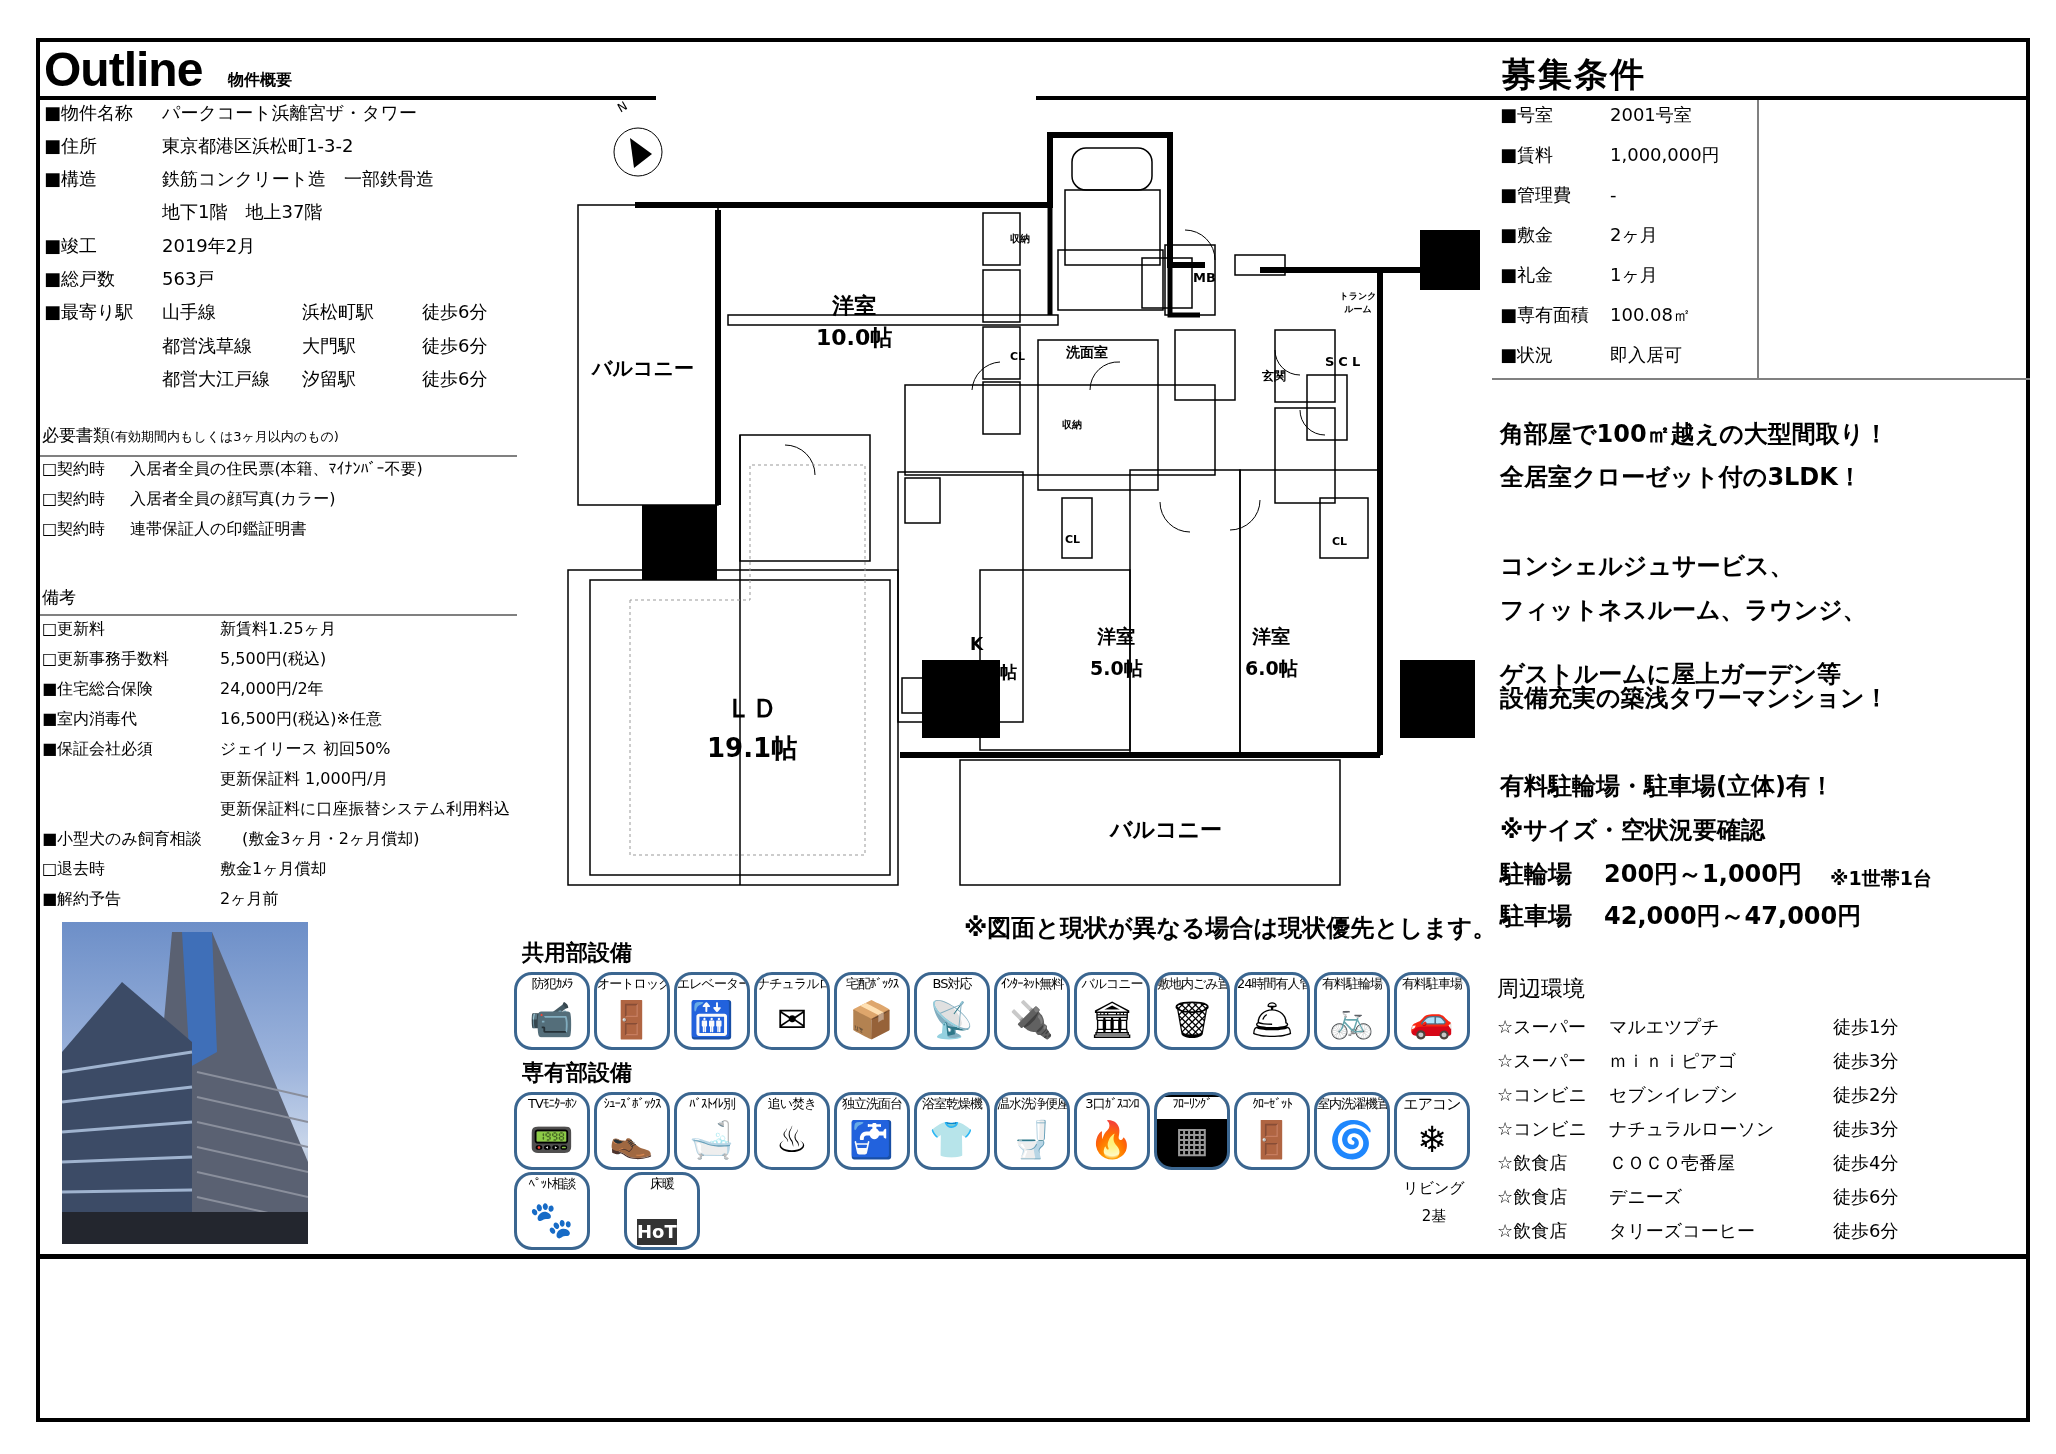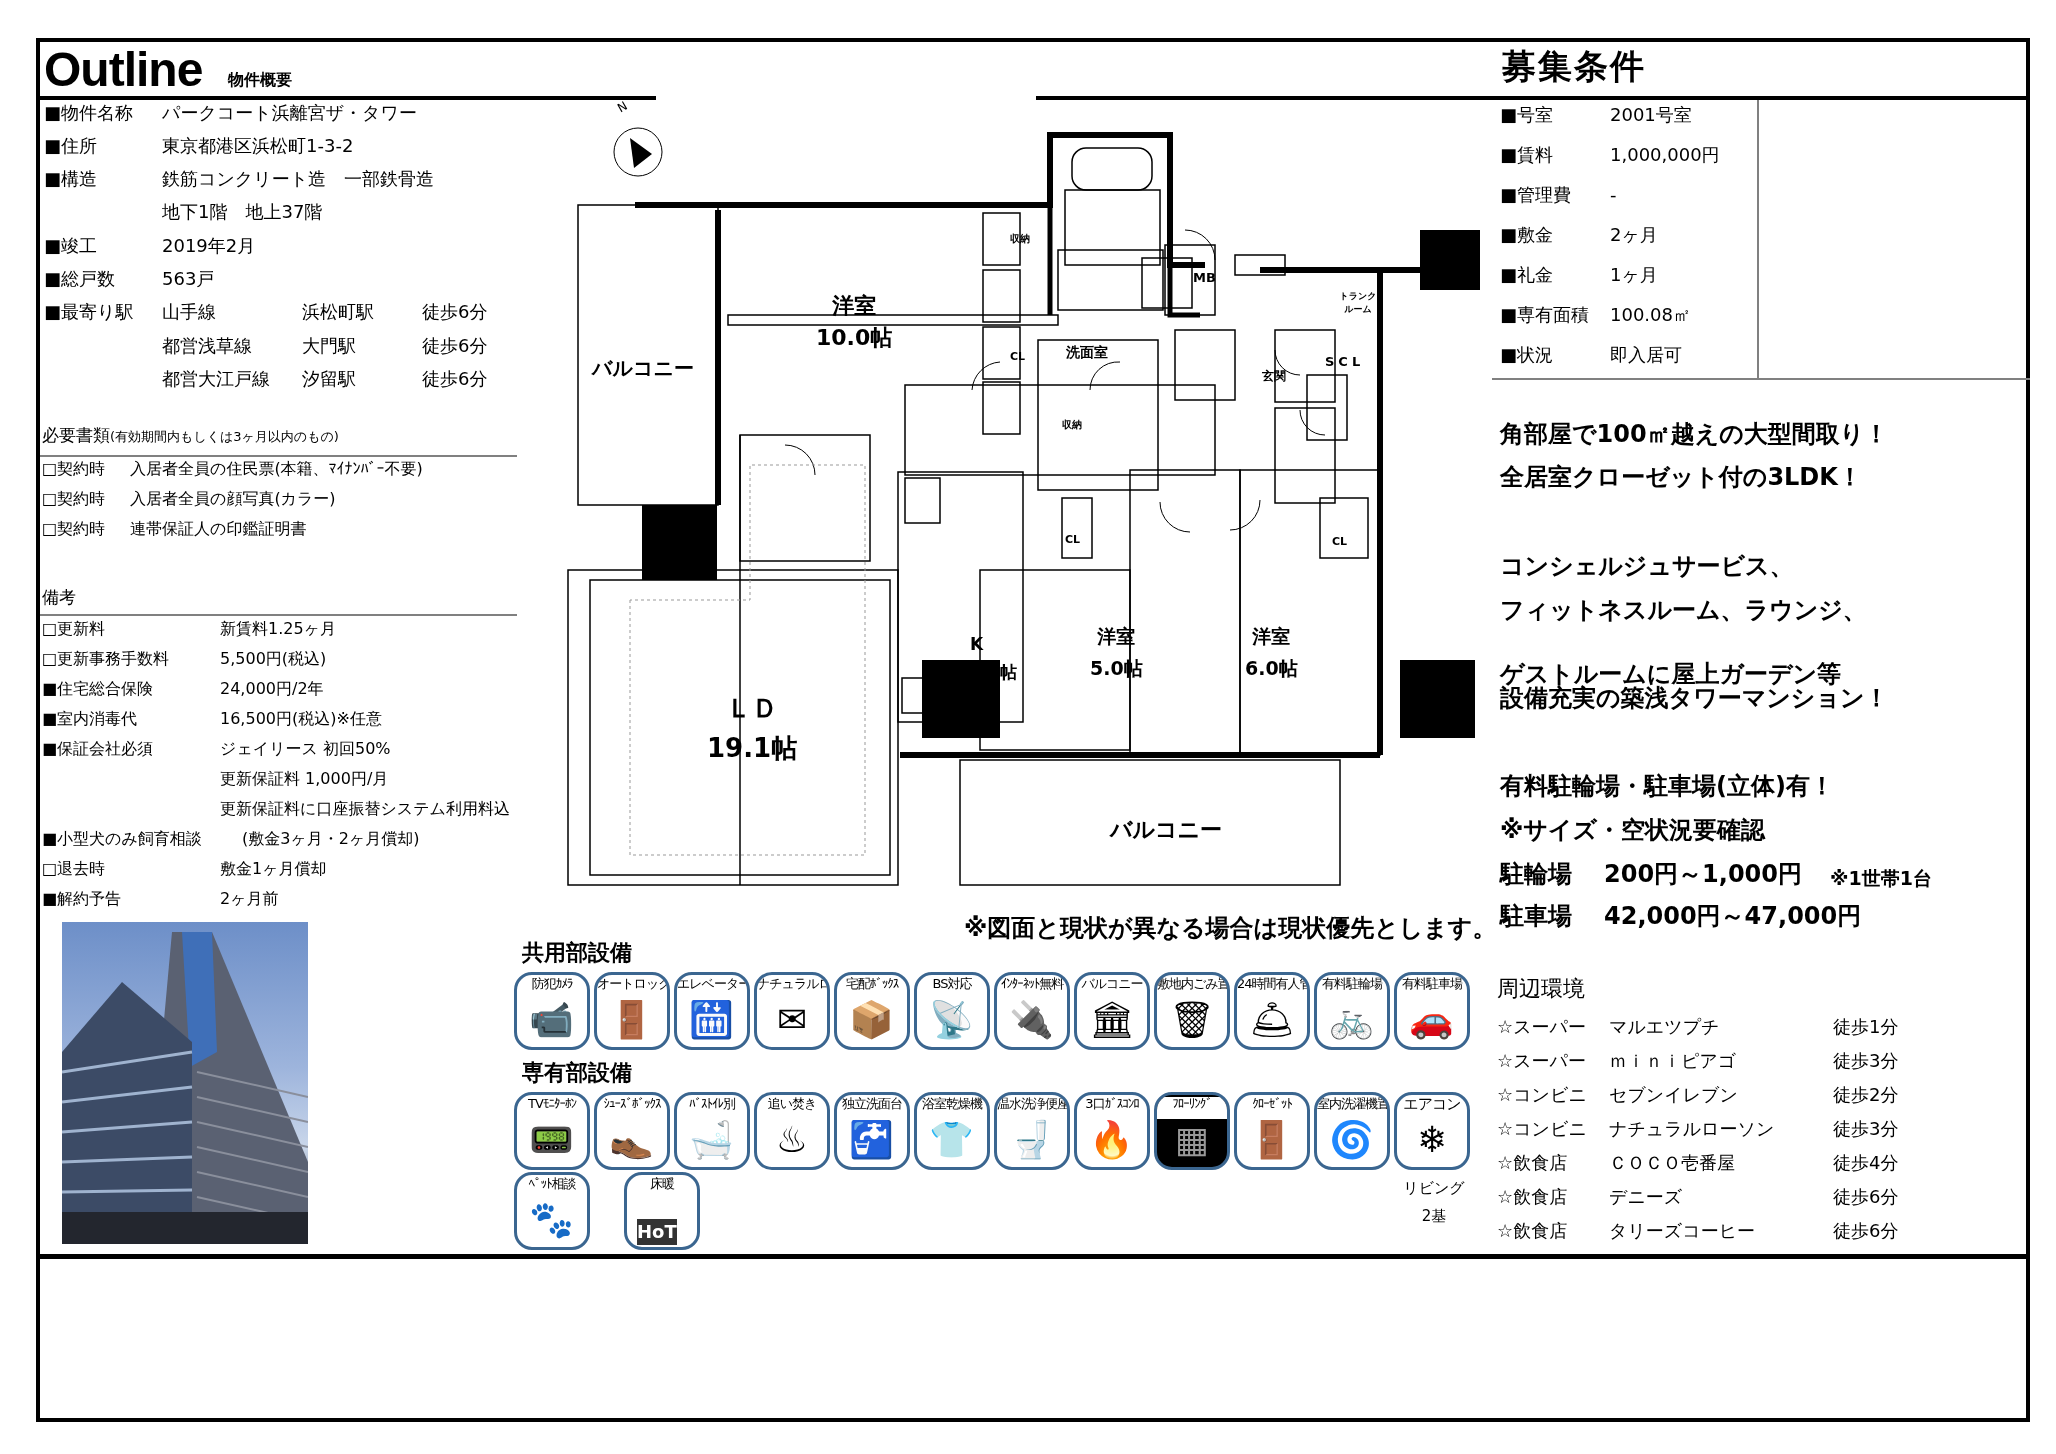--- a/index.html
+++ b/index.html
@@ -5,21 +5,21 @@
   * { box-sizing: border-box; margin: 0; padding: 0; }
   html, body { width: 2056px; height: 1454px; background: #fff; overflow: hidden; }
   body { font-family: "DejaVu Sans", "Liberation Sans", sans-serif; color: #000; position: relative; }
   .frame { position: absolute; left: 36px; top: 38px; width: 1994px; height: 1384px; border: 4px solid #000; }
   .hline { position: absolute; background: #000; }
   .abs { position: absolute; }
 
   
   .outline-title { left: 44px; top: 42px; font-family: "Liberation Sans", sans-serif; font-weight: bold; font-size: 48px; line-height: 56px; letter-spacing: -1px; }
   .outline-sub { left: 228px; top: 70px; font-size: 16px; font-weight: bold; }
-  .boshu-title { left: 1502px; top: 44px; font-size: 34px; font-weight: bold; letter-spacing: 2px; }
+  .boshu-title { left: 1502px; top: 52px; font-size: 34px; font-weight: bold; letter-spacing: 2px; }
 
   .row { position: absolute; font-size: 18px; font-weight: normal; white-space: nowrap; line-height: 18px; }
   .small { font-size: 16px; }
   .lbl { position: absolute; }
 
   
   .gline { position: absolute; background: #808080; height: 2px; }
 
   
   .photo { position: absolute; left: 62px; top: 922px; width: 246px; height: 322px; overflow: hidden;

